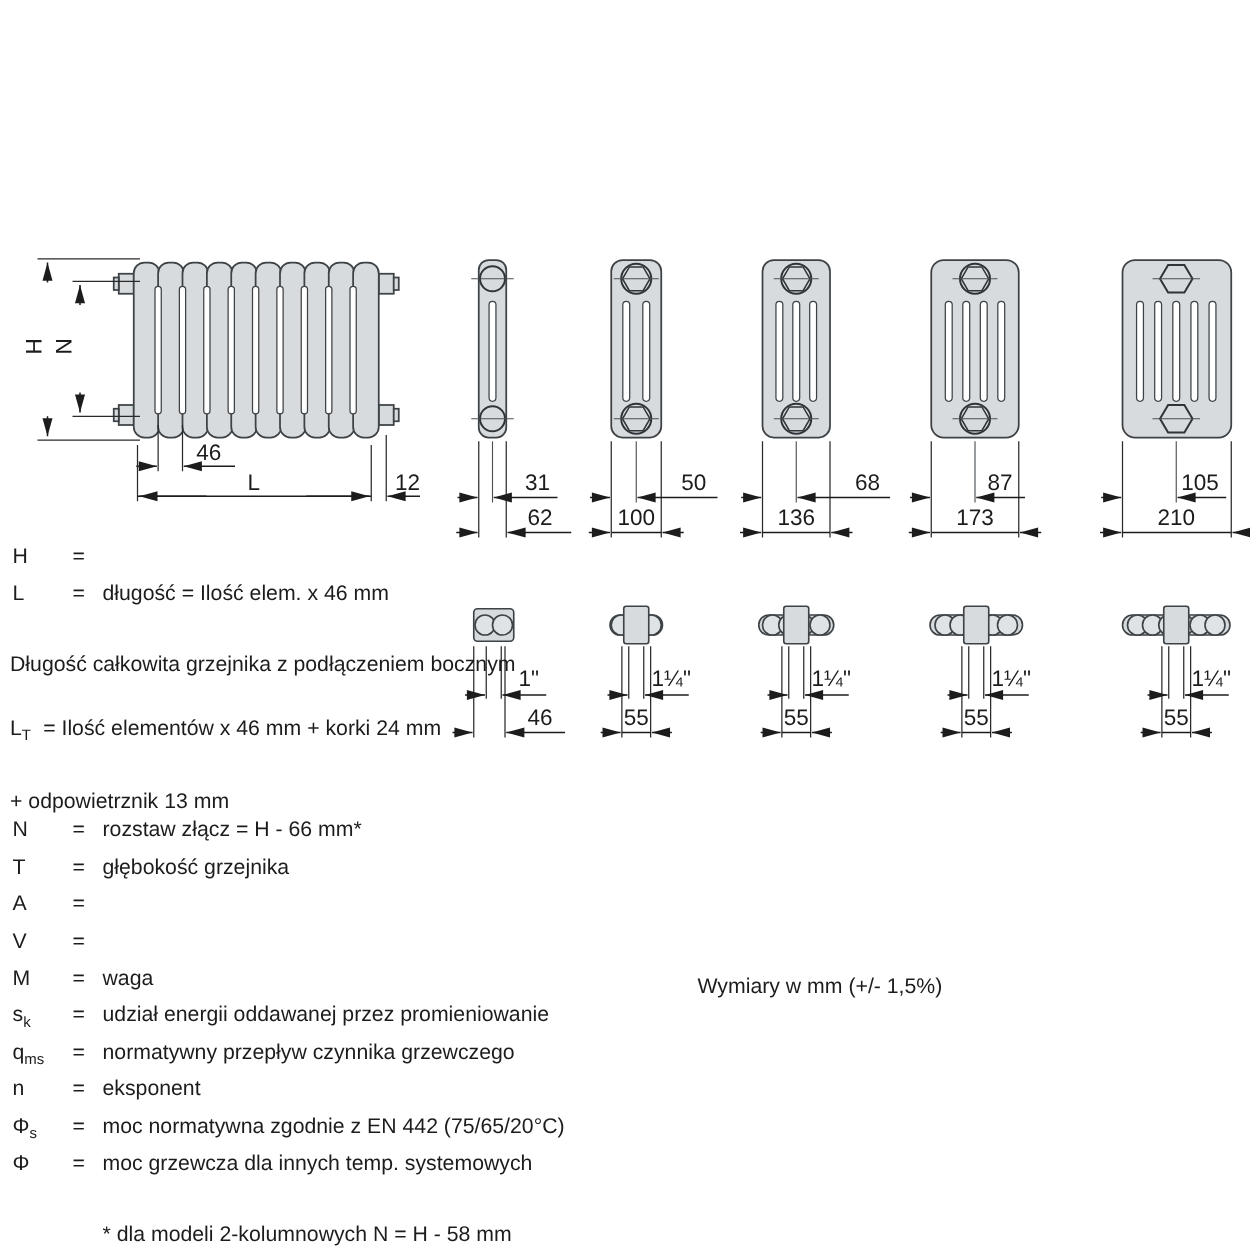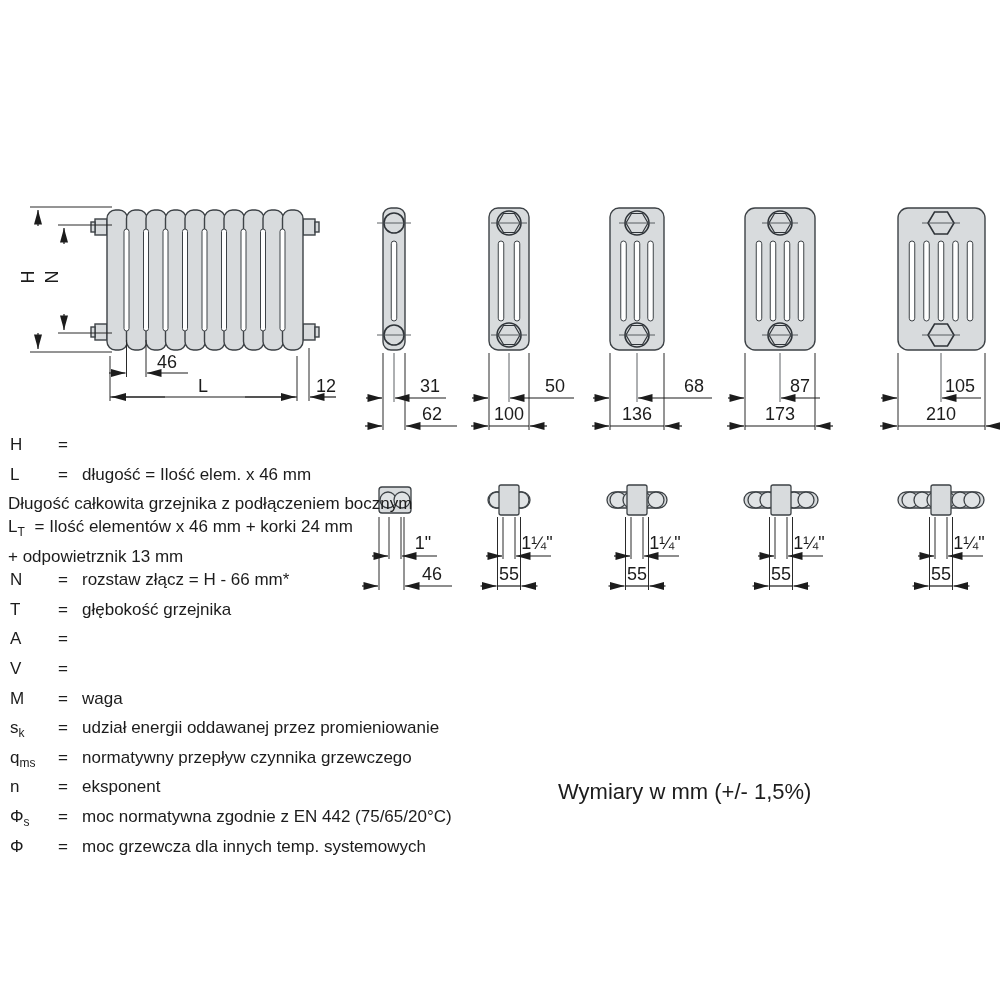--- a/index.html
+++ b/index.html
@@ -13,26 +13,26 @@
   .hex{fill:none;stroke:#2f3439;stroke-width:1.2;}
   .ext{stroke:#2a2a2a;stroke-width:1;fill:none;}
   .thin{stroke:#4a4f53;stroke-width:0.9;fill:none;}
   .dim{stroke:#1c1c1c;stroke-width:1.2;fill:none;}
   #arr path{fill:#1c1c1c;}
   .circ{fill:#e0e3e5;stroke:#3d4246;stroke-width:1.3;}
   .plate{fill:#d8dbdd;stroke:#3d4246;stroke-width:1.3;}
   
   .legend{position:absolute;left:8px;top:433px;width:545px;font-size:17px;line-height:23.2px;}
   .lrow{display:grid;grid-template-columns:50px 24px auto;white-space:nowrap;}
-  .lrow.free{display:block;}
+  .lrow.free{display:block;margin-top:28px;}
   .lrow .sym{padding-left:2px;}
   sub{font-size:12px;}
   .indent{padding-left:74px;}
   .syminline{margin-right:5px;}
-  .dimnote{position:absolute;left:558px;top:779px;font-size:22px;white-space:nowrap;}
+  .dimnote{position:absolute;left:558px;top:779px;font-size:17px;white-space:nowrap;}
 </style>
 </head>
 <body>
 
 <div id="stage">
 
 <svg width="1000" height="1000" viewBox="0 0 1000 1000">
   <defs>
     <marker id="arr" markerUnits="userSpaceOnUse" markerWidth="16" markerHeight="10" refX="15" refY="5" orient="auto">
       <path d="M0.5,1 L15,5 L0.5,9 Z"></path>
@@ -386,17 +386,20 @@
     <div class="lrow">
       <span class="sym"><span>Φ</span><sub>s</sub></span>
       <span class="eq">=</span>
       <span class="txt">moc normatywna zgodnie z EN 442 (75/65/20°C)</span>
     </div>
     <div class="lrow">
       <span class="sym"><span>Φ</span><sub></sub></span>
       <span class="eq">=</span>
       <span class="txt">moc grzewcza dla innych temp. systemowych</span>
     </div>
+    <div class="lrow free indent">
+      <span class="txt">* dla modeli 2-kolumnowych N = H - 58 mm</span>
+    </div>
   </div>
 
   <div class="dimnote">Wymiary w mm (+/- 1,5%)</div>
 
 </div>
 
 </body></html>

